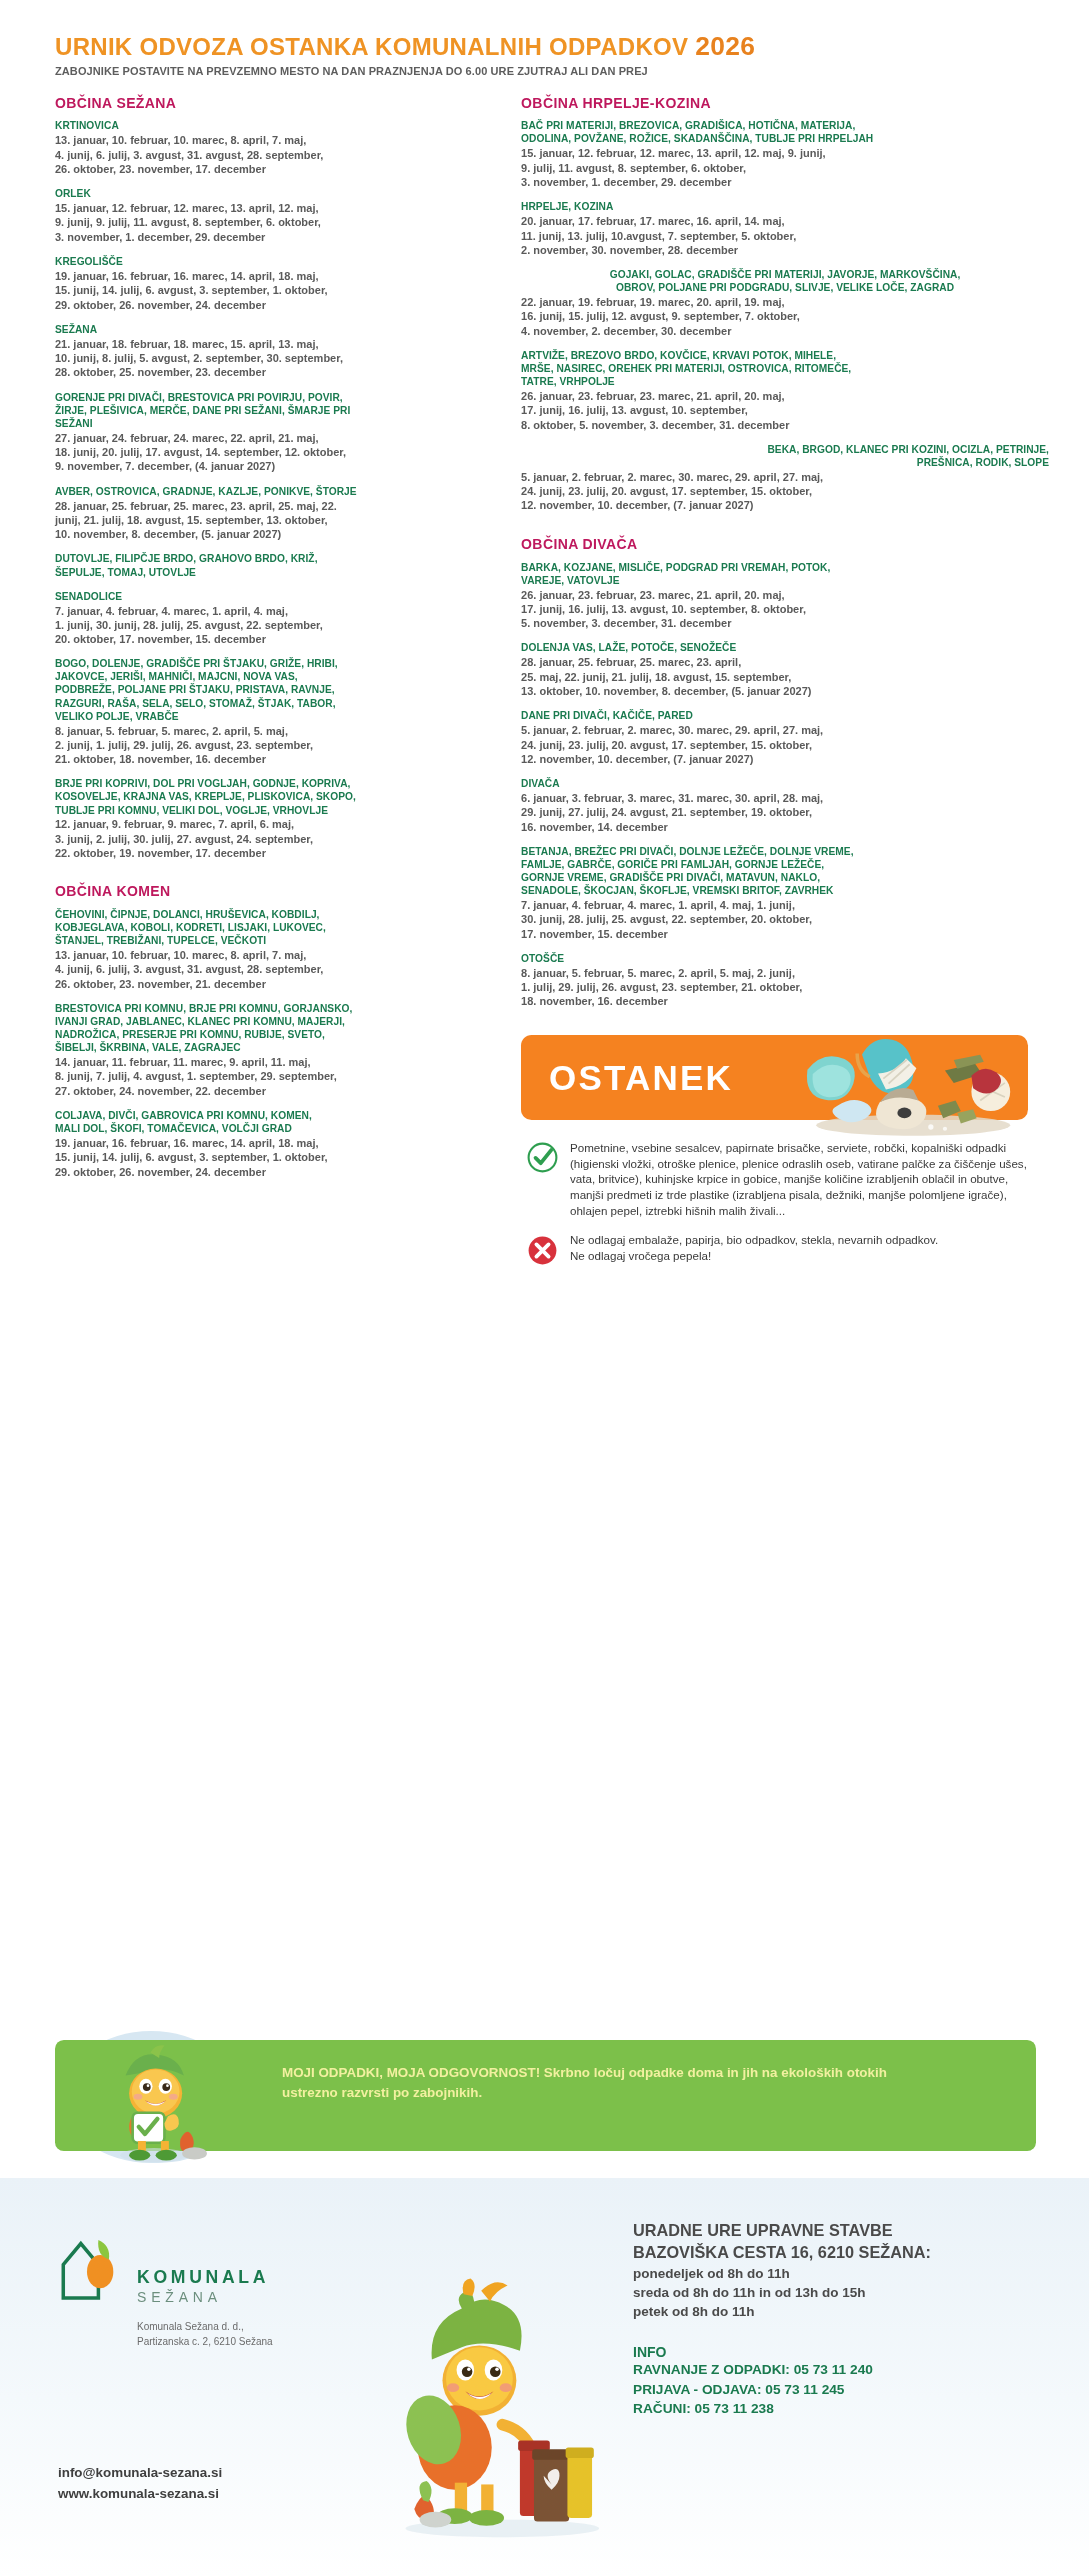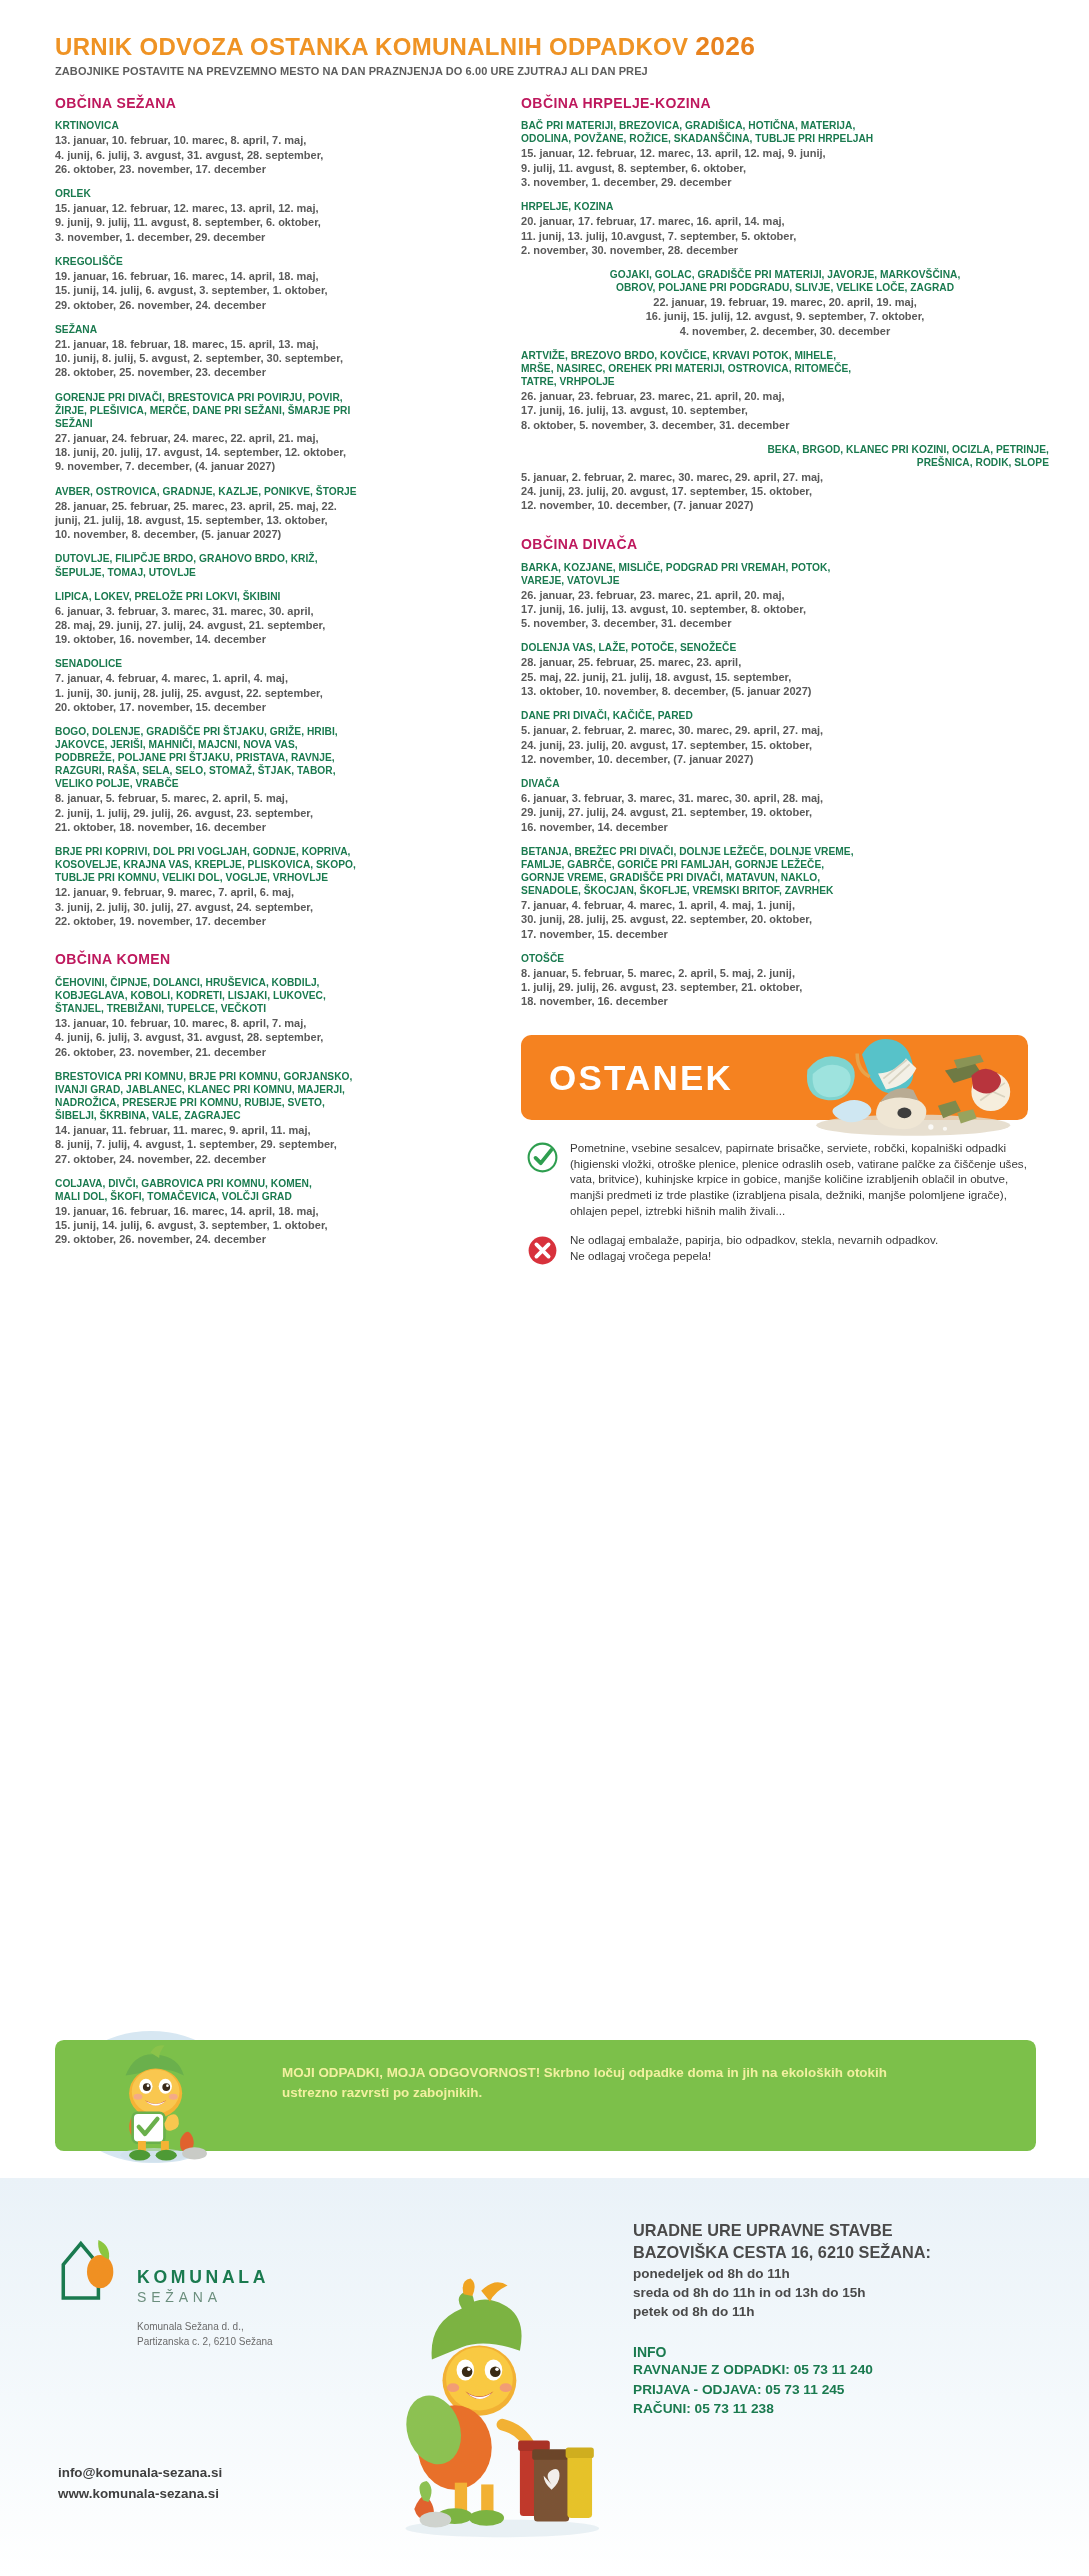--- a/index.html
+++ b/index.html
@@ -323,26 +323,20 @@
             <div class="entry-places">AVBER, OSTROVICA, GRADNJE, KAZLJE, PONIKVE, ŠTORJE</div>
             <div class="entry-dates" style="white-space: pre-line;">28. januar, 25. februar, 25. marec, 23. april, 25. maj, 22.
 junij, 21. julij, 18. avgust, 15. september, 13. oktober,
 10. november, 8. december, (5. januar 2027)</div>
           </div>
           <div class="entry">
             <div class="entry-places" style="white-space: pre-line;">DUTOVLJE, FILIPČJE BRDO, GRAHOVO BRDO, KRIŽ,
 ŠEPULJE, TOMAJ, UTOVLJE</div>
           </div>
           <div class="entry">
-            <div class="entry-places">LIPICA, LOKEV, PRELOŽE PRI LOKVI, ŠKIBINI</div>
-            <div class="entry-dates" style="white-space: pre-line;">6. januar, 3. februar, 3. marec, 31. marec, 30. april,
-28. maj, 29. junij, 27. julij, 24. avgust, 21. september,
-19. oktober, 16. november, 14. december</div>
-          </div>
-          <div class="entry">
             <div class="entry-places">SENADOLICE</div>
             <div class="entry-dates" style="white-space: pre-line;">7. januar, 4. februar, 4. marec, 1. april, 4. maj,
 1. junij, 30. junij, 28. julij, 25. avgust, 22. september,
 20. oktober, 17. november, 15. december</div>
           </div>
           <div class="entry">
             <div class="entry-places" style="white-space: pre-line;">BOGO, DOLENJE, GRADIŠČE PRI ŠTJAKU, GRIŽE, HRIBI,
 JAKOVCE, JERIŠI, MAHNIČI, MAJCNI, NOVA VAS,
 PODBREŽE, POLJANE PRI ŠTJAKU, PRISTAVA, RAVNJE,
 RAZGURI, RAŠA, SELA, SELO, STOMAŽ, ŠTJAK,  TABOR,
@@ -402,21 +396,21 @@
           </div>
           <div class="entry">
             <div class="entry-places">HRPELJE, KOZINA</div>
             <div class="entry-dates" style="white-space: pre-line;">20. januar, 17. februar, 17. marec, 16. april, 14. maj,
 11. junij, 13. julij, 10.avgust, 7. september, 5. oktober,
 2. november, 30. november, 28. december</div>
           </div>
           <div class="entry">
             <div class="entry-places" style="white-space: pre-line; text-align: center;">GOJAKI, GOLAC, GRADIŠČE PRI MATERIJI, JAVORJE, MARKOVŠČINA,
 OBROV, POLJANE PRI PODGRADU, SLIVJE, VELIKE LOČE, ZAGRAD</div>
-            <div class="entry-dates" style="white-space: pre-line; text-align: center;">22. januar, 19. februar, 19. marec, 20. april, 19. maj,
+            <div class="entry-dates" style="white-space: pre-line;">22. januar, 19. februar, 19. marec, 20. april, 19. maj,
 16. junij, 15. julij, 12. avgust, 9. september, 7. oktober,
 4. november, 2. december, 30. december</div>
           </div>
           <div class="entry">
             <div class="entry-places" style="white-space: pre-line;">ARTVIŽE, BREZOVO BRDO, KOVČICE, KRVAVI POTOK, MIHELE,
 MRŠE, NASIREC, OREHEK PRI MATERIJI, OSTROVICA, RITOMEČE,
 TATRE, VRHPOLJE</div>
             <div class="entry-dates" style="white-space: pre-line;">26. januar, 23. februar, 23. marec, 21. april, 20. maj,
 17. junij, 16. julij, 13. avgust, 10. september,
 8. oktober, 5. november, 3. december, 31. december</div>

